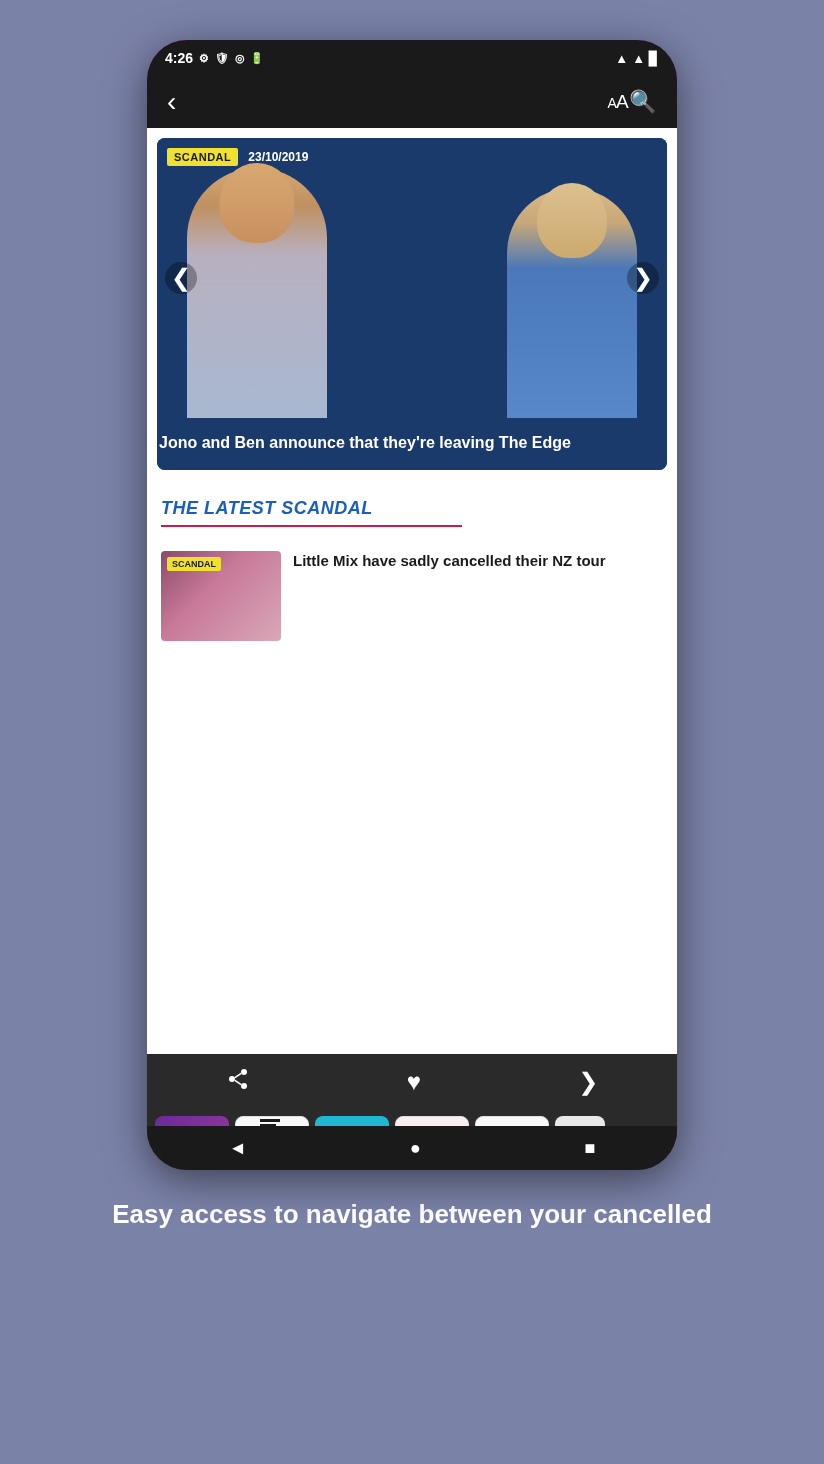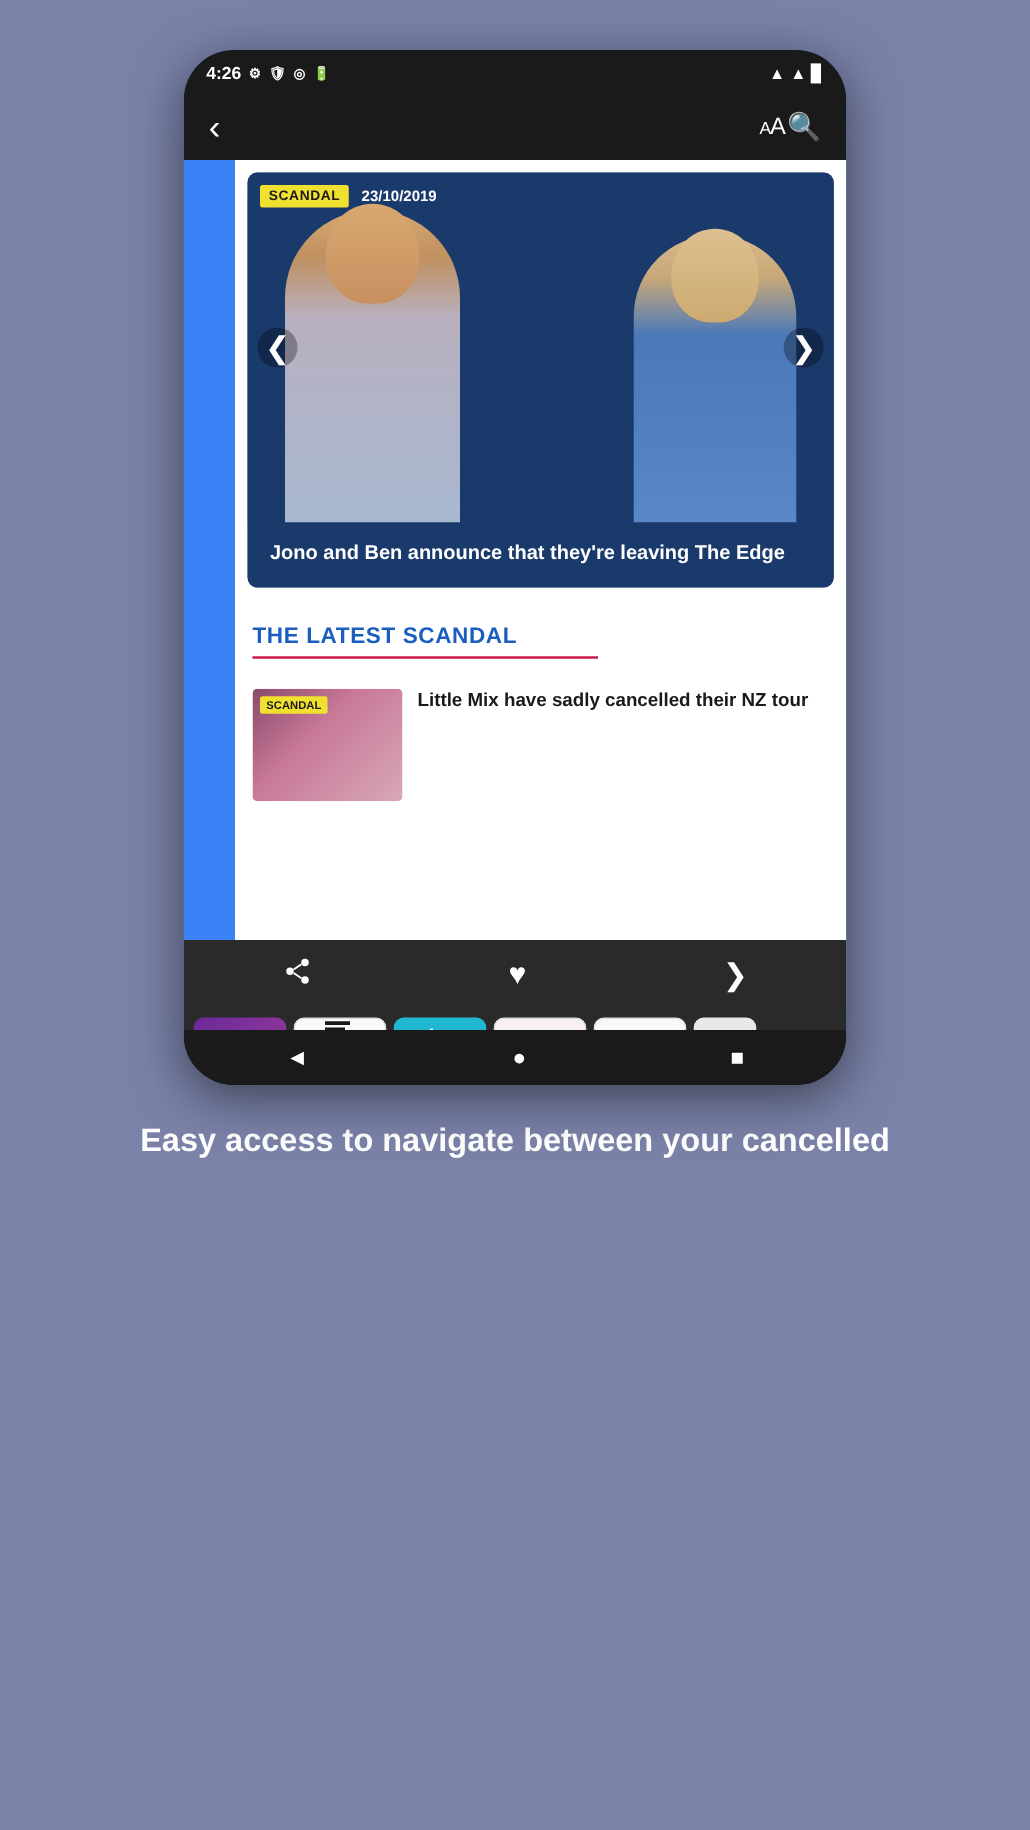--- a/index.html
+++ b/index.html
@@ -11,23 +11,23 @@
       display: flex;
       flex-direction: column;
       align-items: center;
       justify-content: flex-start;
       font-family: 'Arial', sans-serif;
       overflow: hidden;
     }
 
     .phone-wrapper {
       width: 530px;
-      height: 828px;
+      height: 1130px;
       margin-top: 40px;
-      background: #3b82f6;
+      background: #a21caf;
       border-radius: 40px;
       overflow: hidden;
       position: relative;
       box-shadow: 0 10px 40px rgba(0,0,0,0.5);
     }
 
     .status-bar {
       background: #1a1a1a;
       height: 36px;
       display: flex;
@@ -57,21 +57,20 @@
       cursor: pointer;
     }
 
     .nav-right { display: flex; align-items: center; gap: 2px; }
 
     .phone-content {
       background: white;
       height: calc(100% - 36px - 52px - 60px);
       overflow-y: auto;
       overflow-x: hidden;
-      margin-left: 41px;
     }
 
     
     .hero-card {
       position: relative;
       margin: 10px;
       border-radius: 8px;
       overflow: hidden;
       background: #1a3a6b;
     }
@@ -128,34 +127,35 @@
       align-items: center;
       justify-content: center;
       z-index: 3;
     }
 
     .hero-arrow-left { left: 8px; }
     .hero-arrow-right { right: 8px; }
 
     .hero-caption {
       background: #1a3a6b;
-      padding: 14px 18px 16px;
+      padding: 14px 2px 16px;
       color: white;
     }
 
     .hero-caption-text {
       font-size: 16px;
       font-weight: 700;
       line-height: 1.35;
       color: white;
     }
 
     
     .section-header {
       padding: 18px 14px 6px;
+      font-style: italic;
     }
 
     .section-title {
       font-size: 18px;
       font-weight: 900;
       color: #1a5fbf;
       letter-spacing: 0.5px;
     }
 
     .section-divider {

